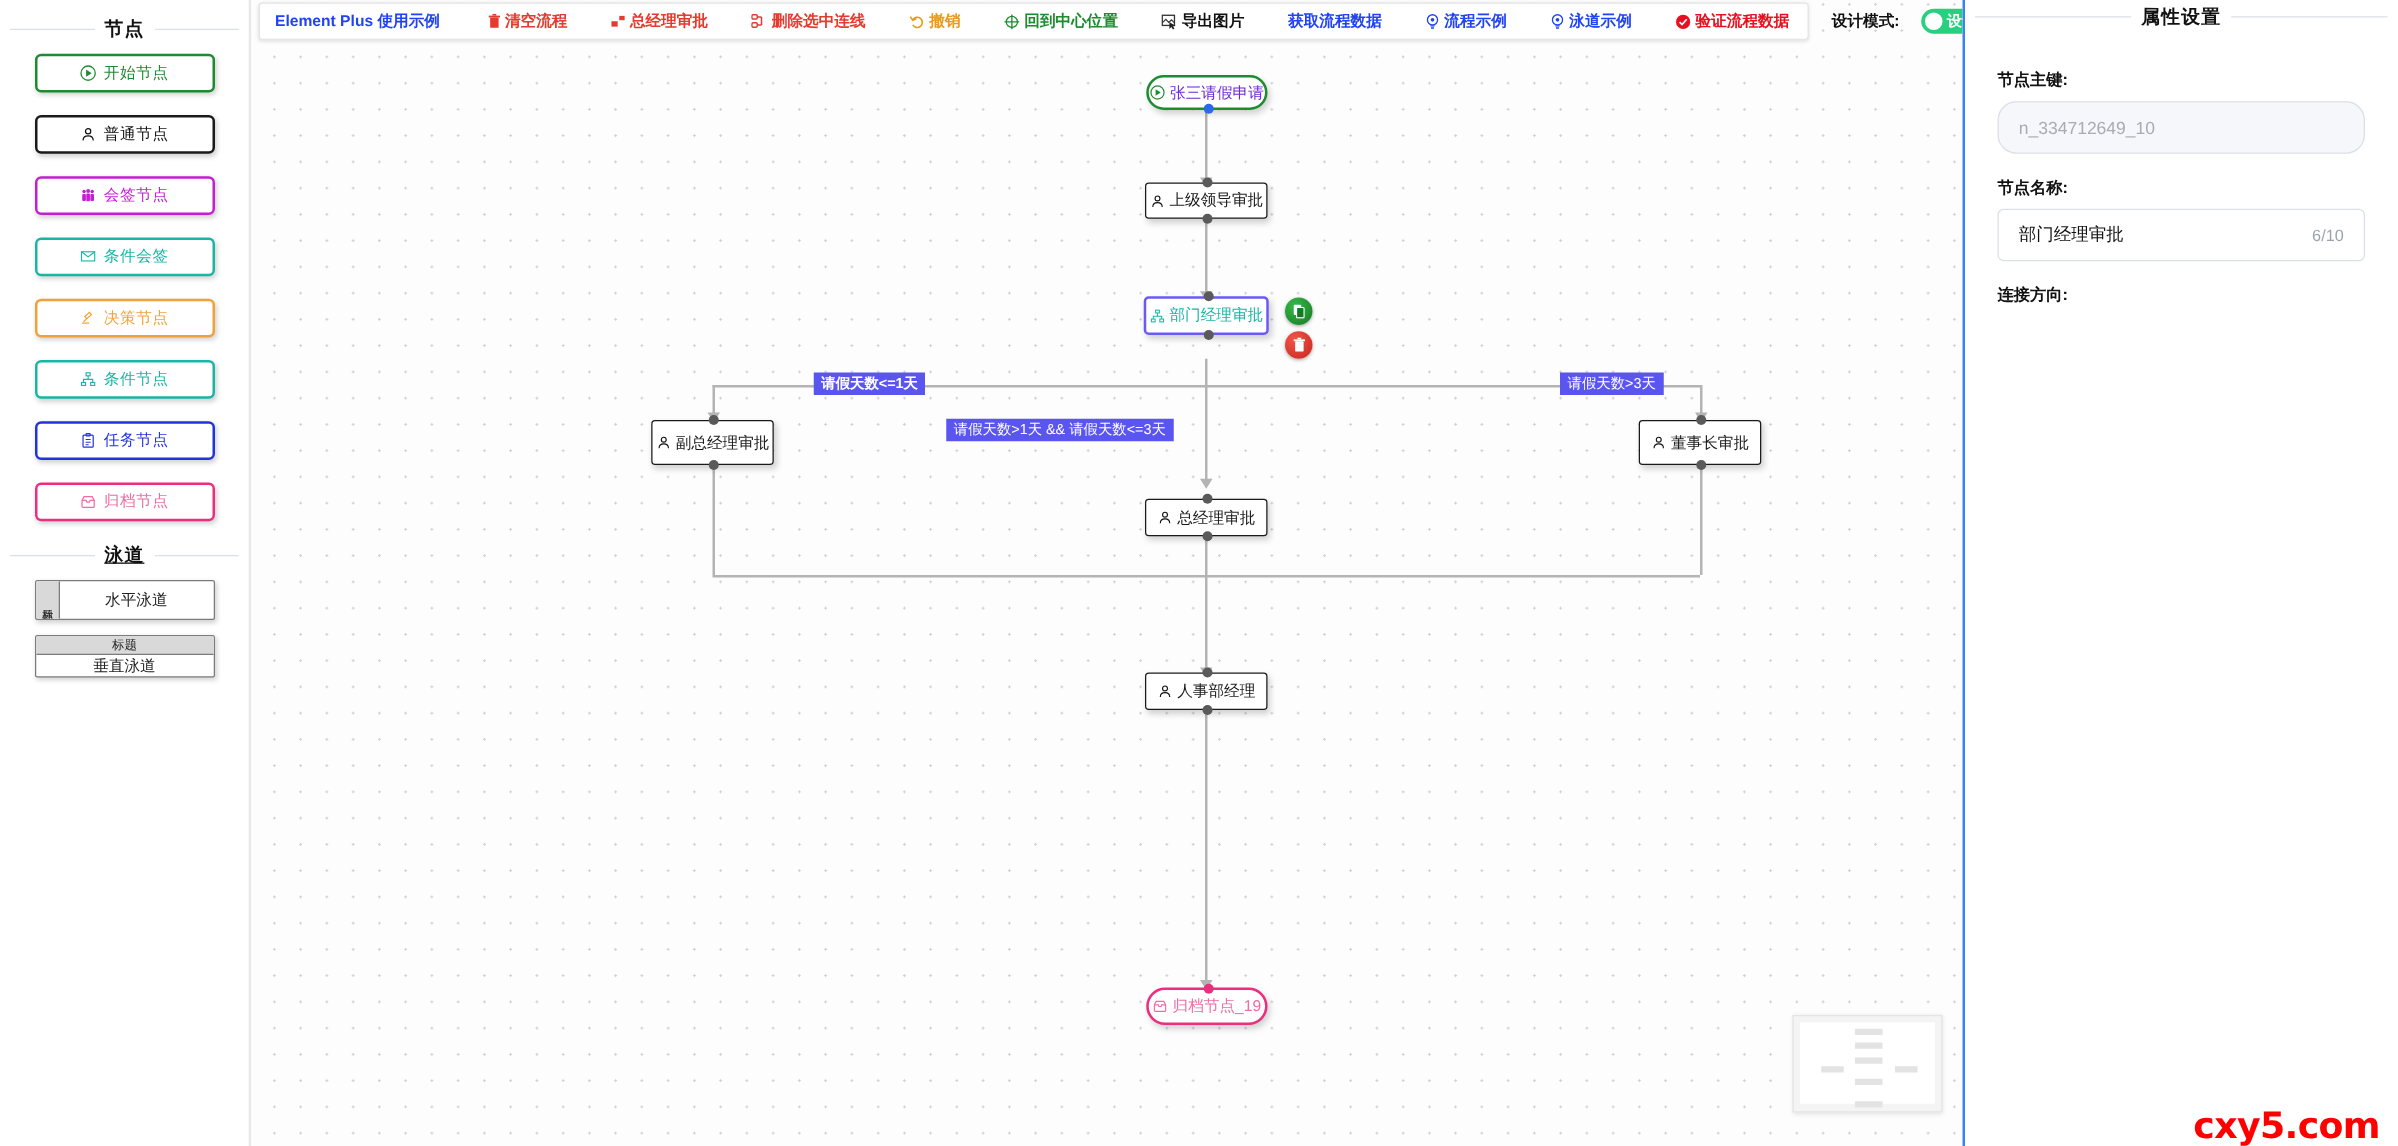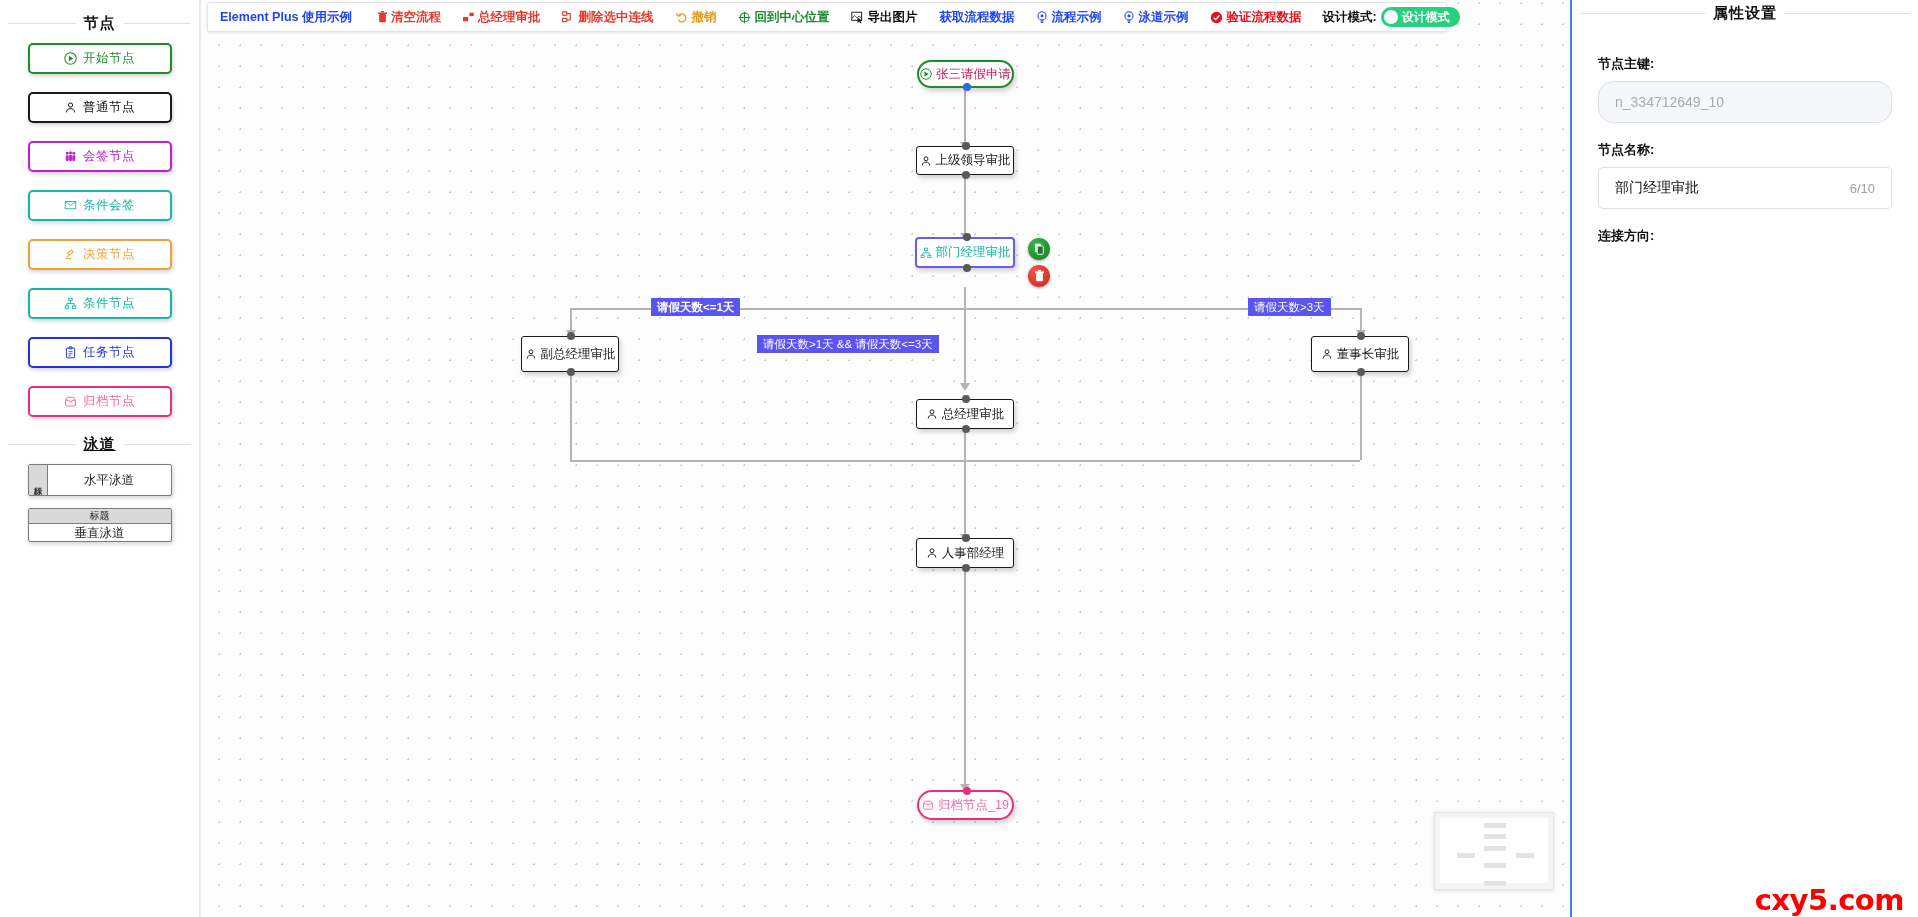--- a/index.html
+++ b/index.html
@@ -87,21 +87,21 @@
     overflow: hidden;
     border-left: 1px solid #ebebeb;
   }
   .toolbar {
     position: absolute; left: 6px; top: 2px;
     width: 1240px; height: 30px;
     background: #fff;
     border: 1px solid #e4e4e4;
     border-radius: 3px;
     box-shadow: 0 1px 3px rgba(0,0,0,0.10);
-    display: flex; align-items: center; gap: 0px;
+    display: flex; align-items: center; gap: 13px;
     padding: 0 8px;
     z-index: 30;
     white-space: nowrap;
   }
   .tb-item {
     display: inline-flex; align-items: center; gap: 3px;
     font-size: 12.5px; font-weight: bold; cursor: pointer;
     padding: 0 11px; line-height: 1;
   }
   .tb-item .ico { font-size: 12px; display:inline-flex; }
@@ -116,21 +116,21 @@
   .switch .sw-label { color: #fff; font-size: 12px; font-weight: bold; }
 
   
   .node {
     position: absolute; display: flex; align-items: center; justify-content: center;
     gap: 4px; background: #fff; font-size: 12.5px;
     box-shadow: 2px 3px 5px rgba(0,0,0,0.18);
     cursor: pointer; user-select: none; white-space: nowrap;
   }
   .node .ico { font-size: 12px; display: inline-flex; align-items: center; }
-  .node.start { border: 2px solid #1c8c2f; border-radius: 20px; color:#be185d; }
+  .node.start { border: 2px solid #1c8c2f; border-radius: 20px; color:#6d28d9; }
   .node.task  { border: 1.5px solid #1a1a1a; border-radius: 3px; color:#1a1a1a; }
   .node.cond  { border: 2px solid #6a5bf5; border-radius: 4px; color:#19b5a5; }
   .node.end   { border: 2px solid #ea2f7e; border-radius: 20px; color:#f06ba4; }
 
   .port { position: absolute; width: 8px; height: 8px; border-radius: 50%; background:#5a5a5a; }
   .port.blue { background: #2a6ae8; }
   .port.pink { background: #ea2f7e; }
 
   .edge { position: absolute; background: #b4b4b4; }
   .edge.v { width: 1.6px; }

